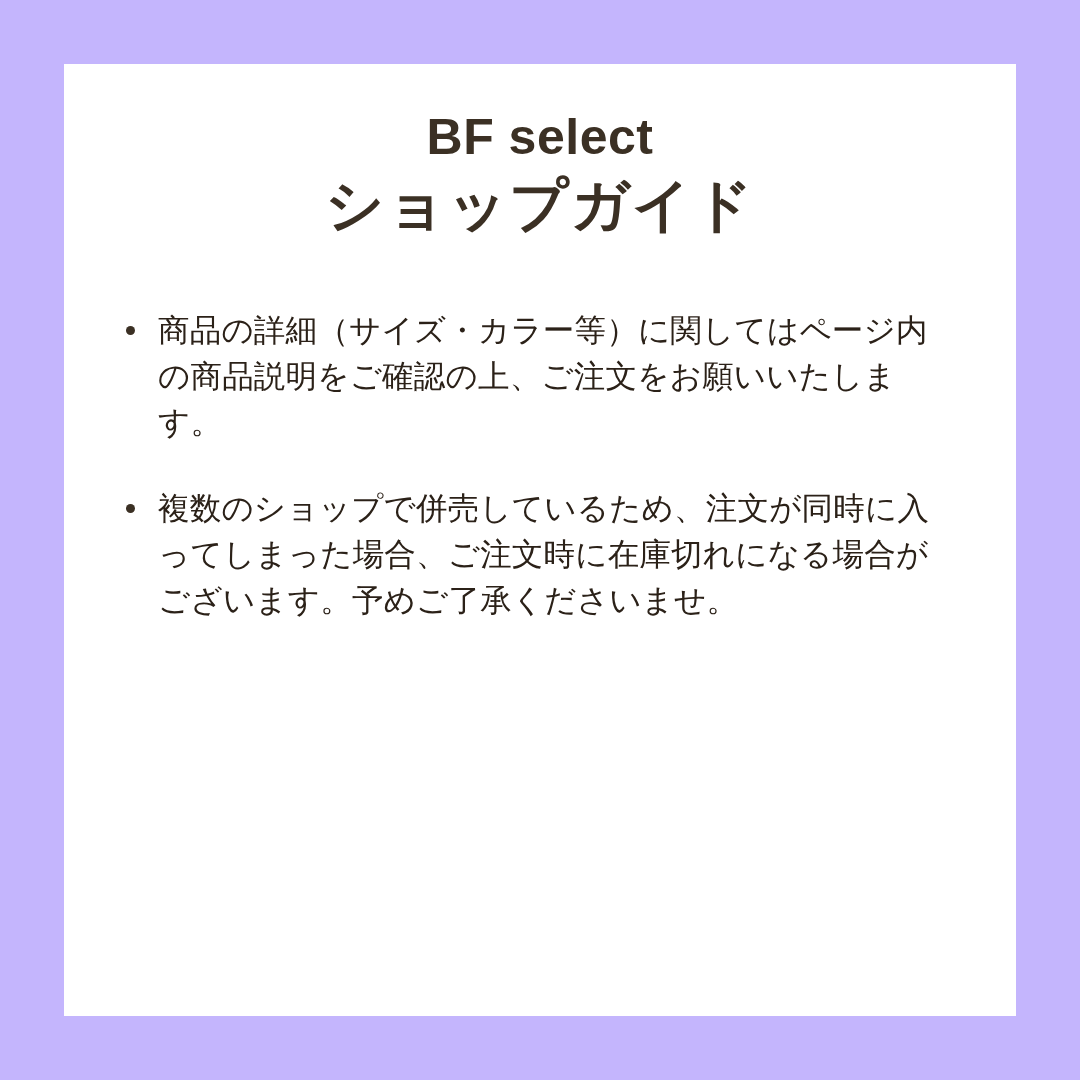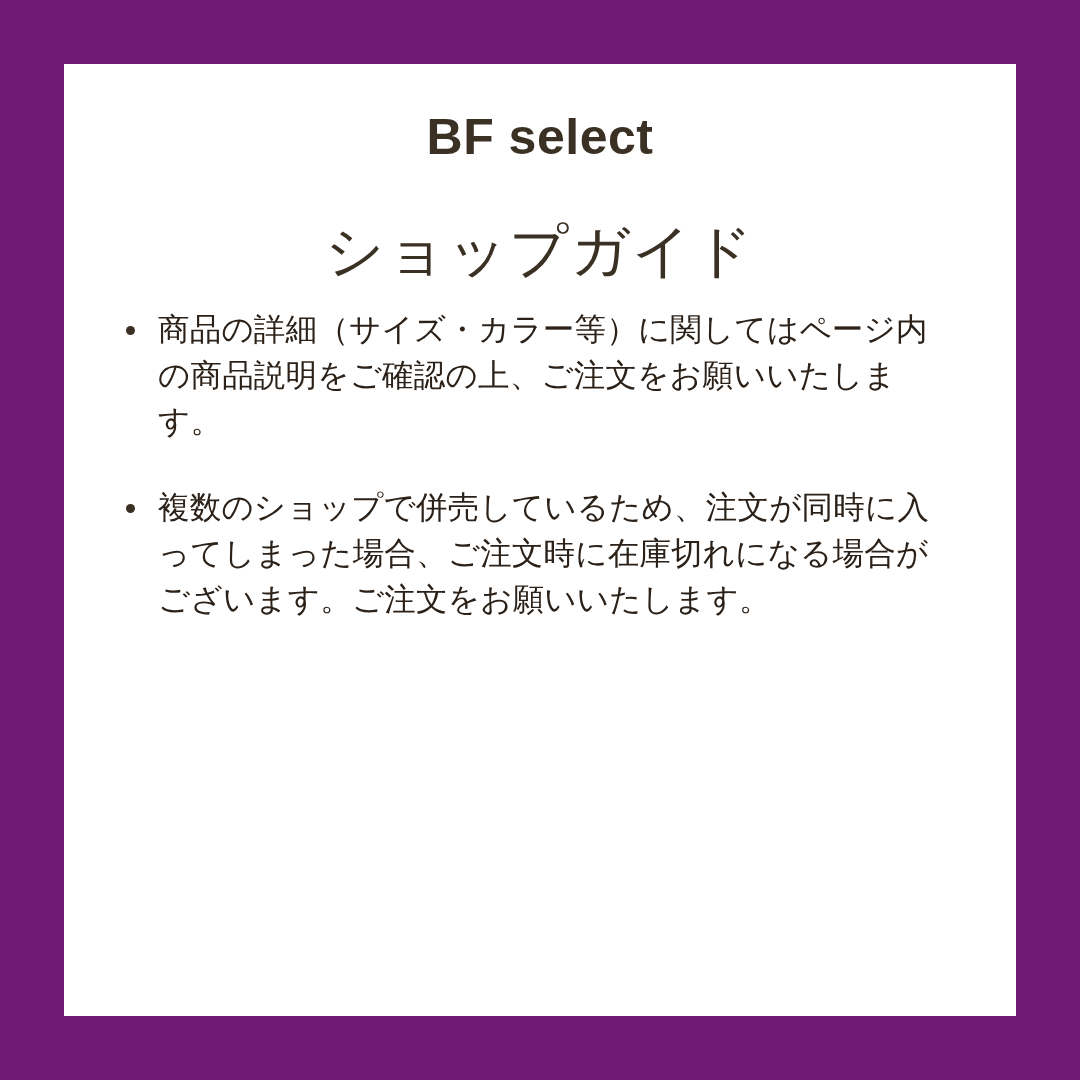--- a/index.html
+++ b/index.html
@@ -12,21 +12,21 @@
     overflow: hidden;
     font-family: "Liberation Sans", "DejaVu Sans", sans-serif;
   }
 
   
   #poster {
     position: relative;
     box-sizing: border-box;
     width: 1080px;
     height: 1080px;
-    background: #701a75;
+    background: #c4b5fd;
     padding: 64px;
   }
 
   
   #card {
     position: relative;
     box-sizing: border-box;
     width: 100%;
     height: 100%;
     background: #ffffff;
@@ -46,37 +46,35 @@
     display: block;
     font-size: 50px;
     font-weight: 700;
     letter-spacing: 0.5px;
     line-height: 62px;
     white-space: nowrap;
   }
   .title-line-sub {
     display: block;
     font-size: 58px;
-    font-weight: 400;
+    font-weight: 700;
     letter-spacing: 2px;
     line-height: 74px;
     white-space: nowrap;
-    margin-top: 46px;
   }
 
   
   #notes {
     position: absolute;
     left: 50px;
     top: 243px;
     width: 845px;
     margin: 0;
     padding: 0;
     list-style: none;
-    font-family: Liberation Serif, serif;
   }
   .note-item {
     position: relative;
     padding-left: 44px;
     margin: 0 0 40px 0;
     color: #2b2118;
     font-size: 31.5px;
     line-height: 46px;
     letter-spacing: 0.2px;
     text-align: left;
@@ -112,19 +110,19 @@
 
       <li class="note-item">
         <span class="note-marker"></span>
         <span class="note-text">商品の詳細（サイズ・カラー等）に関してはページ内の商品説明をご確認の上、ご注文をお願いいたします。</span>
       </li>
 
 
 
       <li class="note-item">
         <span class="note-marker"></span>
-        <span class="note-text">複数のショップで併売しているため、注文が同時に入ってしまった場合、ご注文時に在庫切れになる場合がございます。ご注文をお願いいたします。</span>
+        <span class="note-text">複数のショップで併売しているため、注文が同時に入ってしまった場合、ご注文時に在庫切れになる場合がございます。予めご了承くださいませ。</span>
       </li>
 
     </ul>
 
   </div>
 </div>
 
 </body></html>

